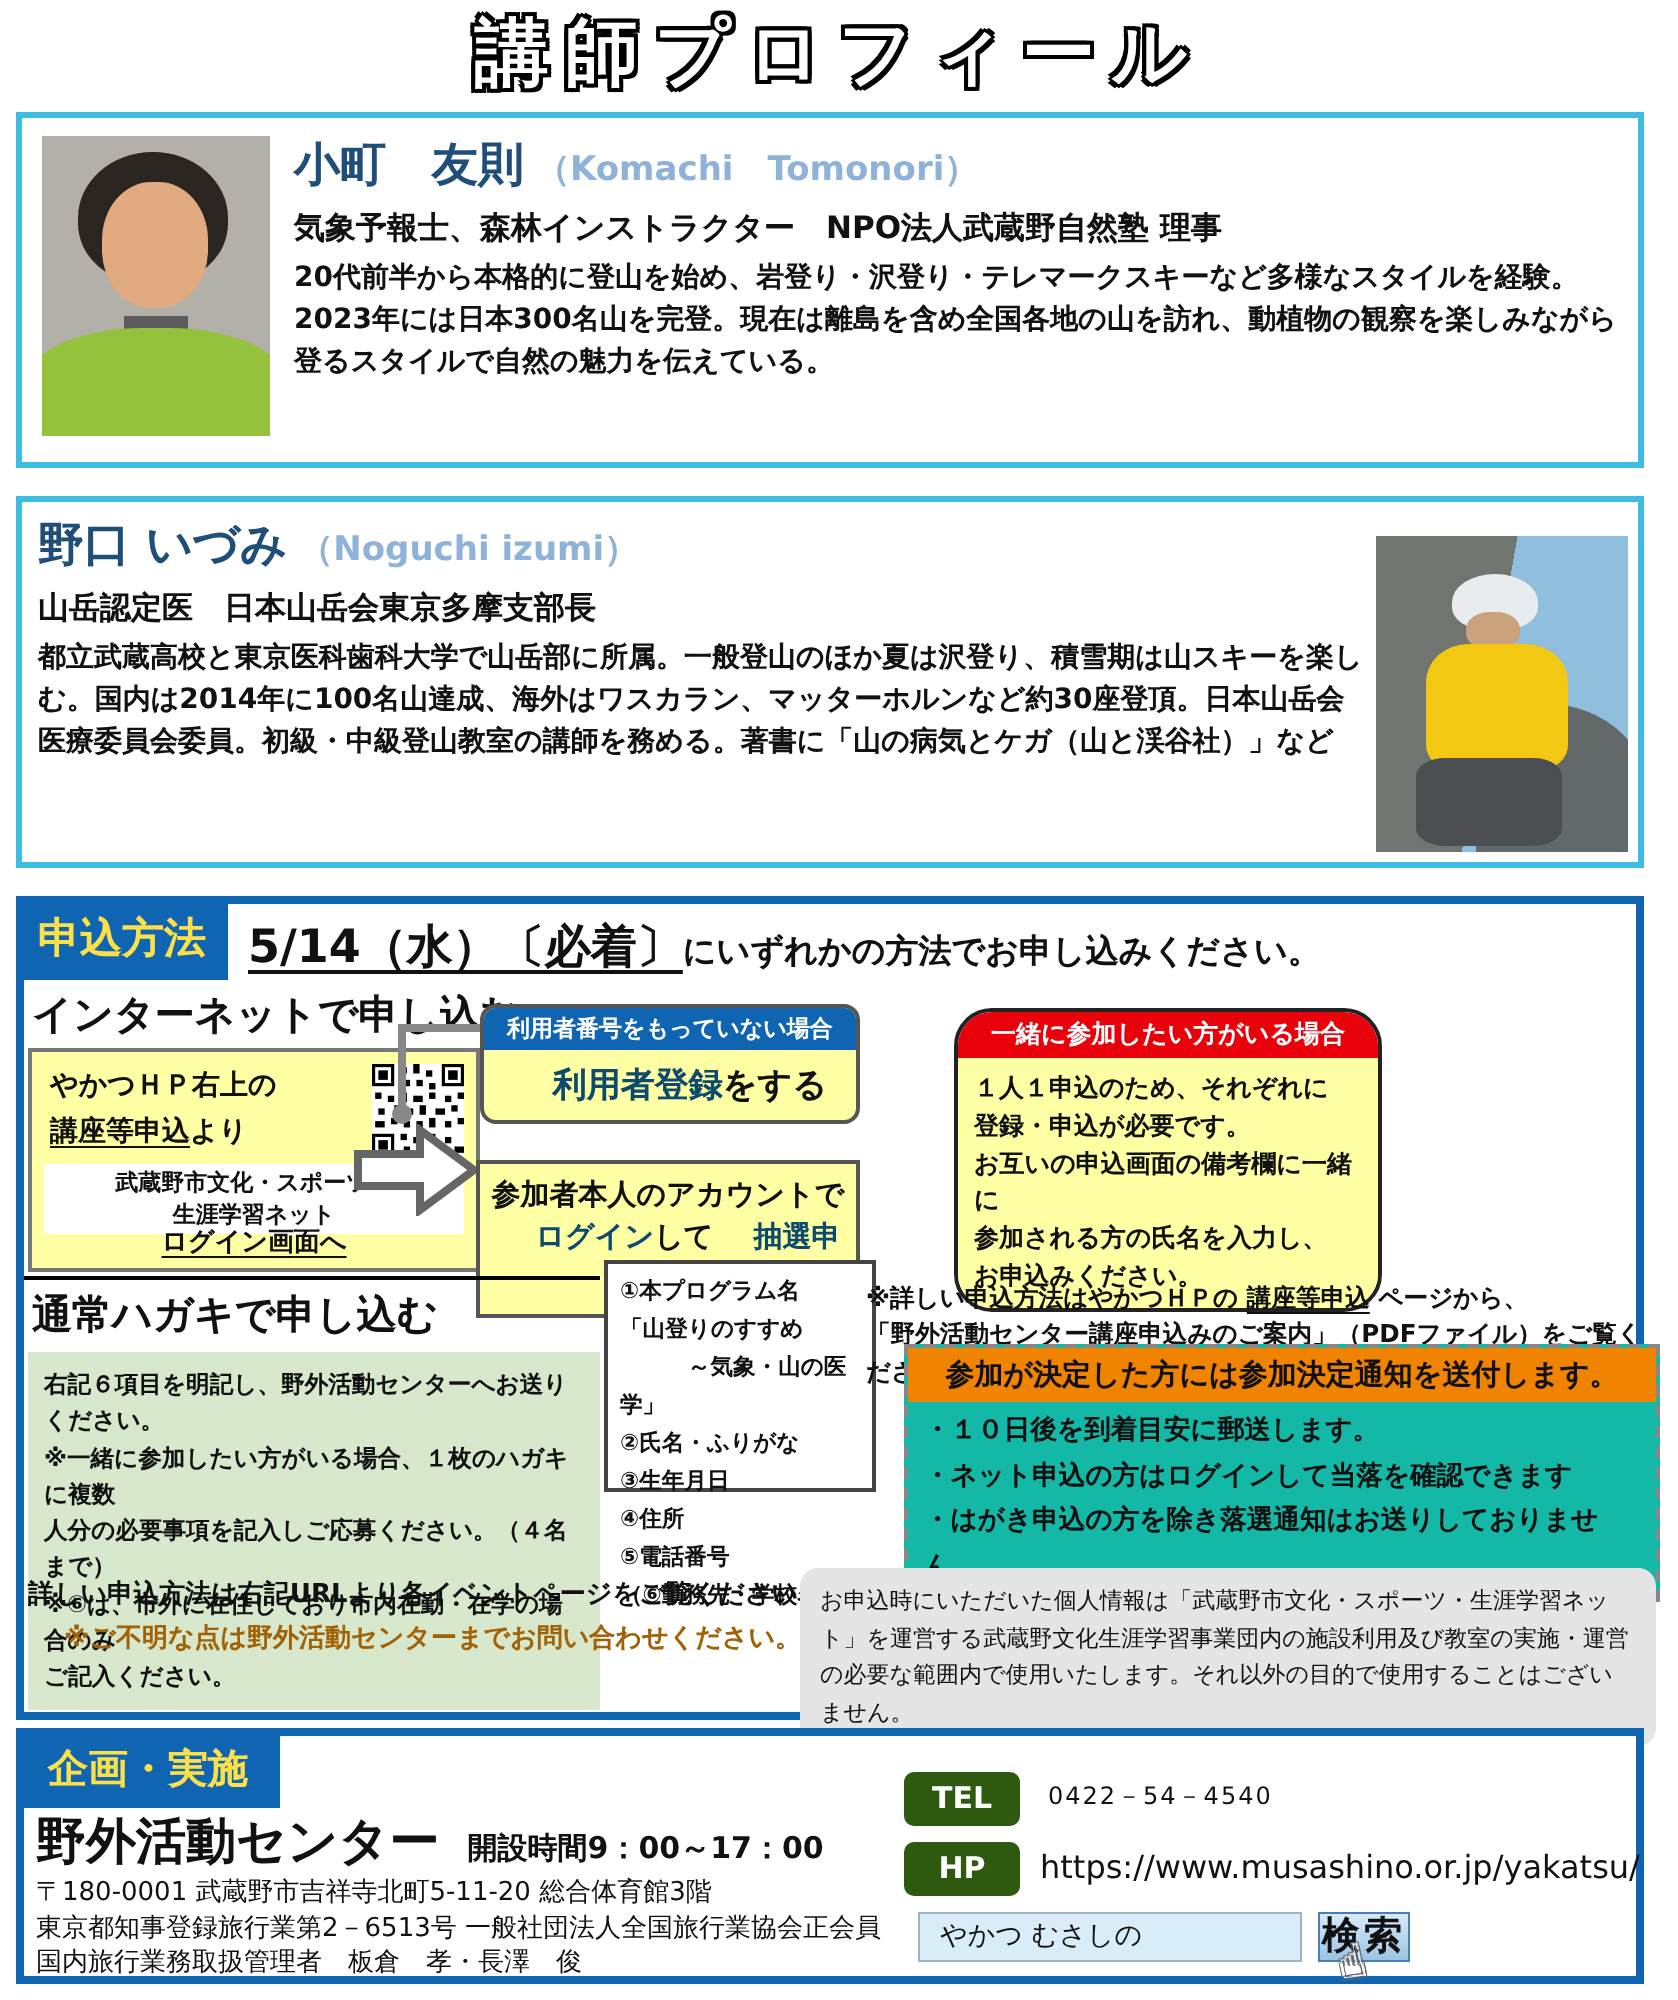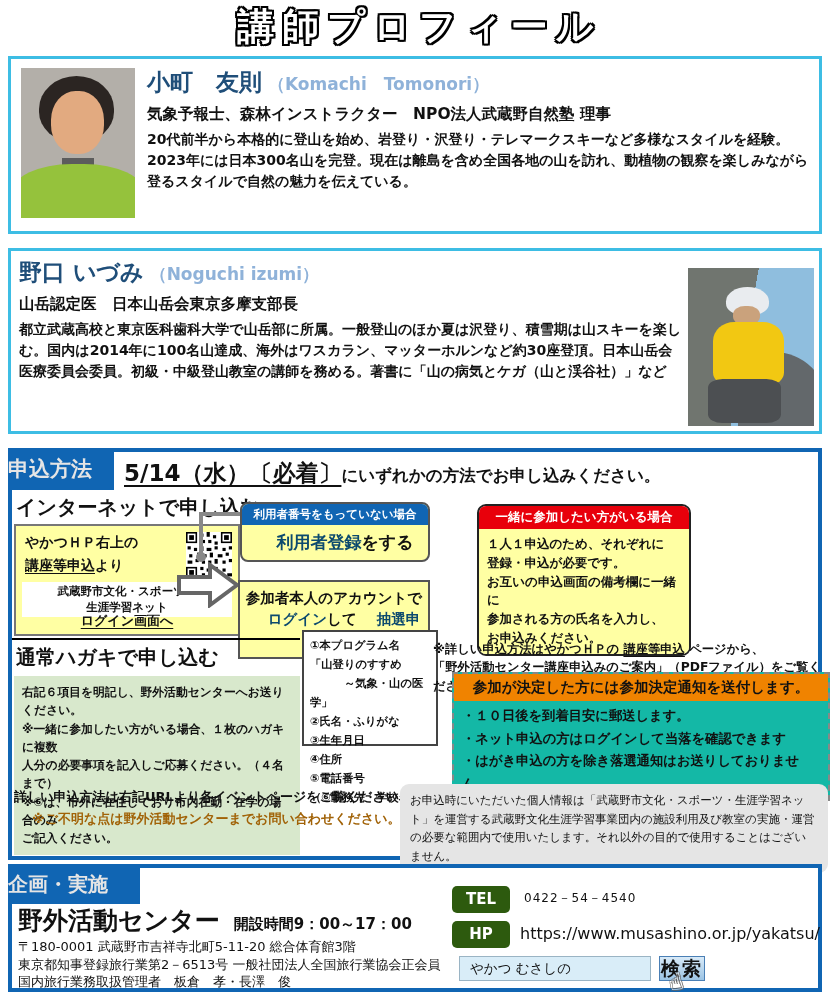--- a/index.html
+++ b/index.html
@@ -32,21 +32,21 @@
   .photo2{position:absolute;left:677px;top:17px;width:126px;height:158px;overflow:hidden;
     background:linear-gradient(100deg,#70756f 0 46%,#8fbede 46% 100%);}
   .photo2 .ridge{position:absolute;right:-10%;bottom:-8%;width:70%;height:55%;background:#63686b;border-radius:40% 60% 0 0;}
   .photo2 .helmet{position:absolute;left:30%;top:12%;width:34%;height:18%;background:#e9ecef;border-radius:50% 50% 40% 40%;}
   .photo2 .face2{position:absolute;left:36%;top:24%;width:21%;height:12%;background:#caa27c;border-radius:45%;}
   .photo2 .jacket2{position:absolute;left:20%;top:34%;width:56%;height:40%;background:#f2c812;border-radius:30% 30% 20% 20%;}
   .photo2 .pants{position:absolute;left:16%;top:70%;width:58%;height:28%;background:#4c4f52;border-radius:20%;}
 
   
   .apply-box{position:absolute;left:8px;top:448px;width:814px;height:412px;border:4px solid #1065b3;box-sizing:border-box;background:#fff;}
-  .section-tab{position:absolute;background:#1065b3;color:#e5e5e5;font-weight:800;text-align:left;}
+  .section-tab{position:absolute;background:#1065b3;color:#fde047;font-weight:800;text-align:center;}
   .tab-apply{left:-4px;top:-4px;width:106px;height:42px;line-height:42px;font-size:21px;}
   .deadline-row{position:absolute;left:112px;top:6px;white-space:nowrap;}
   .deadline{font-size:23px;font-weight:800;text-decoration:underline;text-underline-offset:4px;}
   .deadline-note{font-size:16.5px;font-weight:800;}
   .net-heading{position:absolute;left:4px;top:42px;font-size:20px;font-weight:800;}
   .qr-box{position:absolute;left:2px;top:72px;width:226px;height:112px;border:2px solid #777;background:#ffffa3;box-sizing:border-box;}
   .qr-line1{position:absolute;left:9px;top:8px;font-size:14px;font-weight:800;}
   .qr-line2{position:absolute;left:9px;top:31px;font-size:14px;font-weight:800;}
   .u{text-decoration:underline;text-underline-offset:3px;}
   .qr-svg{position:absolute;right:6px;top:6px;}
@@ -54,21 +54,21 @@
             font-size:11.5px;font-weight:700;line-height:1.35;padding:2px 0;}
   .qr-login{position:absolute;left:0;bottom:4px;width:100%;text-align:center;font-size:13px;font-weight:800;}
   .connector-svg{position:absolute;left:184px;top:58px;}
   .arrow-svg{position:absolute;left:164px;top:110px;}
   .reg-box{position:absolute;left:228px;top:50px;width:190px;border:2px solid #555;border-radius:8px;overflow:hidden;box-sizing:border-box;background:#ffffa3;}
   .reg-head{background:#1065b3;color:#fff;font-size:11.5px;font-weight:800;text-align:center;padding:3px 0;}
   .reg-body{font-size:17px;font-weight:800;text-align:center;padding:6px 0;}
   .red{color:#0c4a6e;margin-left:20px;}
   .login-box{position:absolute;left:226px;top:128px;width:192px;border:2px solid #555;background:#ffffa3;
              text-align:center;font-size:14.5px;font-weight:800;padding:6px 2px;box-sizing:border-box;line-height:1.45;}
-  .together-box{position:absolute;left:465px;top:52px;width:214px;border:2px solid #222;border-radius:9px;overflow:hidden;box-sizing:border-box;}
+  .together-box{position:absolute;left:465px;top:52px;width:214px;border:2px solid #222;border-radius:19px;overflow:hidden;box-sizing:border-box;}
   .together-head{background:#e8000b;color:#fff;font-size:12.5px;font-weight:800;text-align:center;padding:3px 0;}
   .together-body{background:#ffffa3;font-size:12.5px;font-weight:800;line-height:1.5;padding:6px 8px;}
   .divider{position:absolute;left:0;top:186px;width:288px;border-top:2px solid #000;}
   .postcard-heading{position:absolute;left:4px;top:192px;font-size:20px;font-weight:800;}
   .green-box{position:absolute;left:2px;top:224px;width:286px;background:#d8e8cc;box-sizing:border-box;
              padding:7px 8px;font-size:11.8px;font-weight:600;line-height:1.55;}
   .items-box{position:absolute;left:290px;top:178px;width:136px;height:116px;border:2px solid #444;background:#fff;
              box-sizing:border-box;padding:5px 6px;font-size:11.3px;font-weight:600;line-height:1.68;}
   .right-note{position:absolute;left:421px;top:188px;width:398px;font-size:12.3px;font-weight:600;line-height:1.5;}
   .decision-box{position:absolute;left:440px;top:220px;width:378px;border:2px dashed #888;box-sizing:border-box;background:#14b8a6;}

